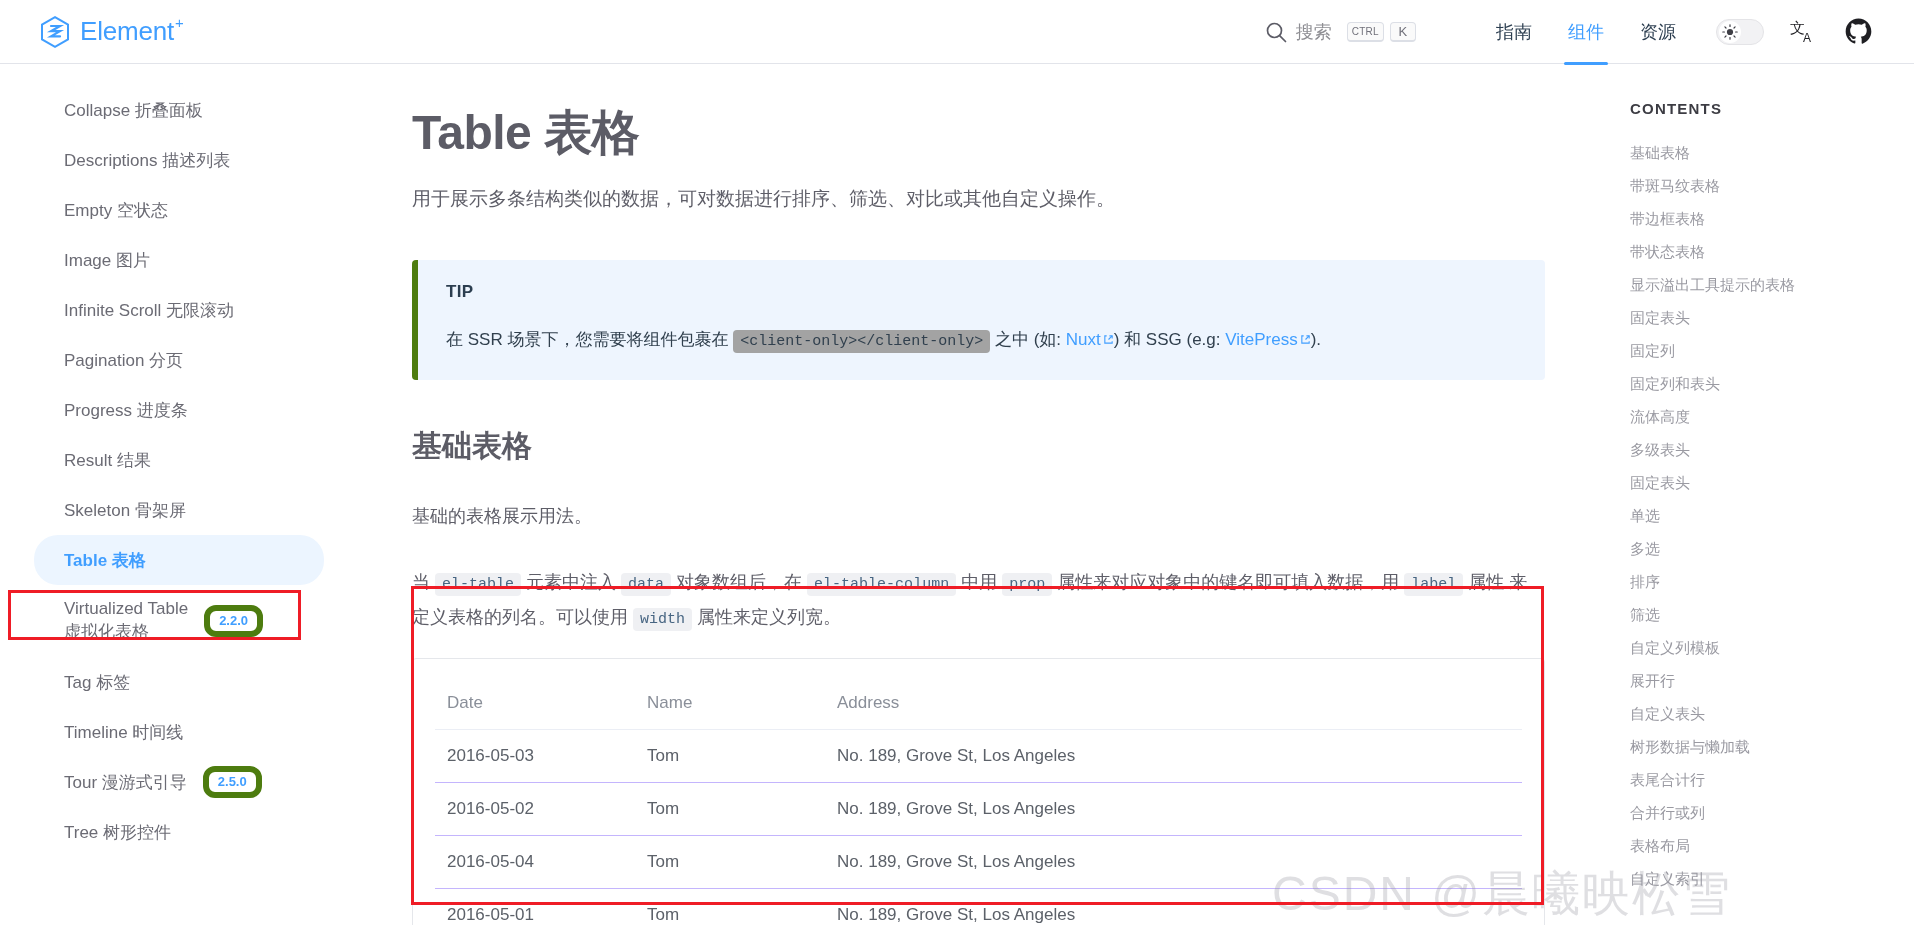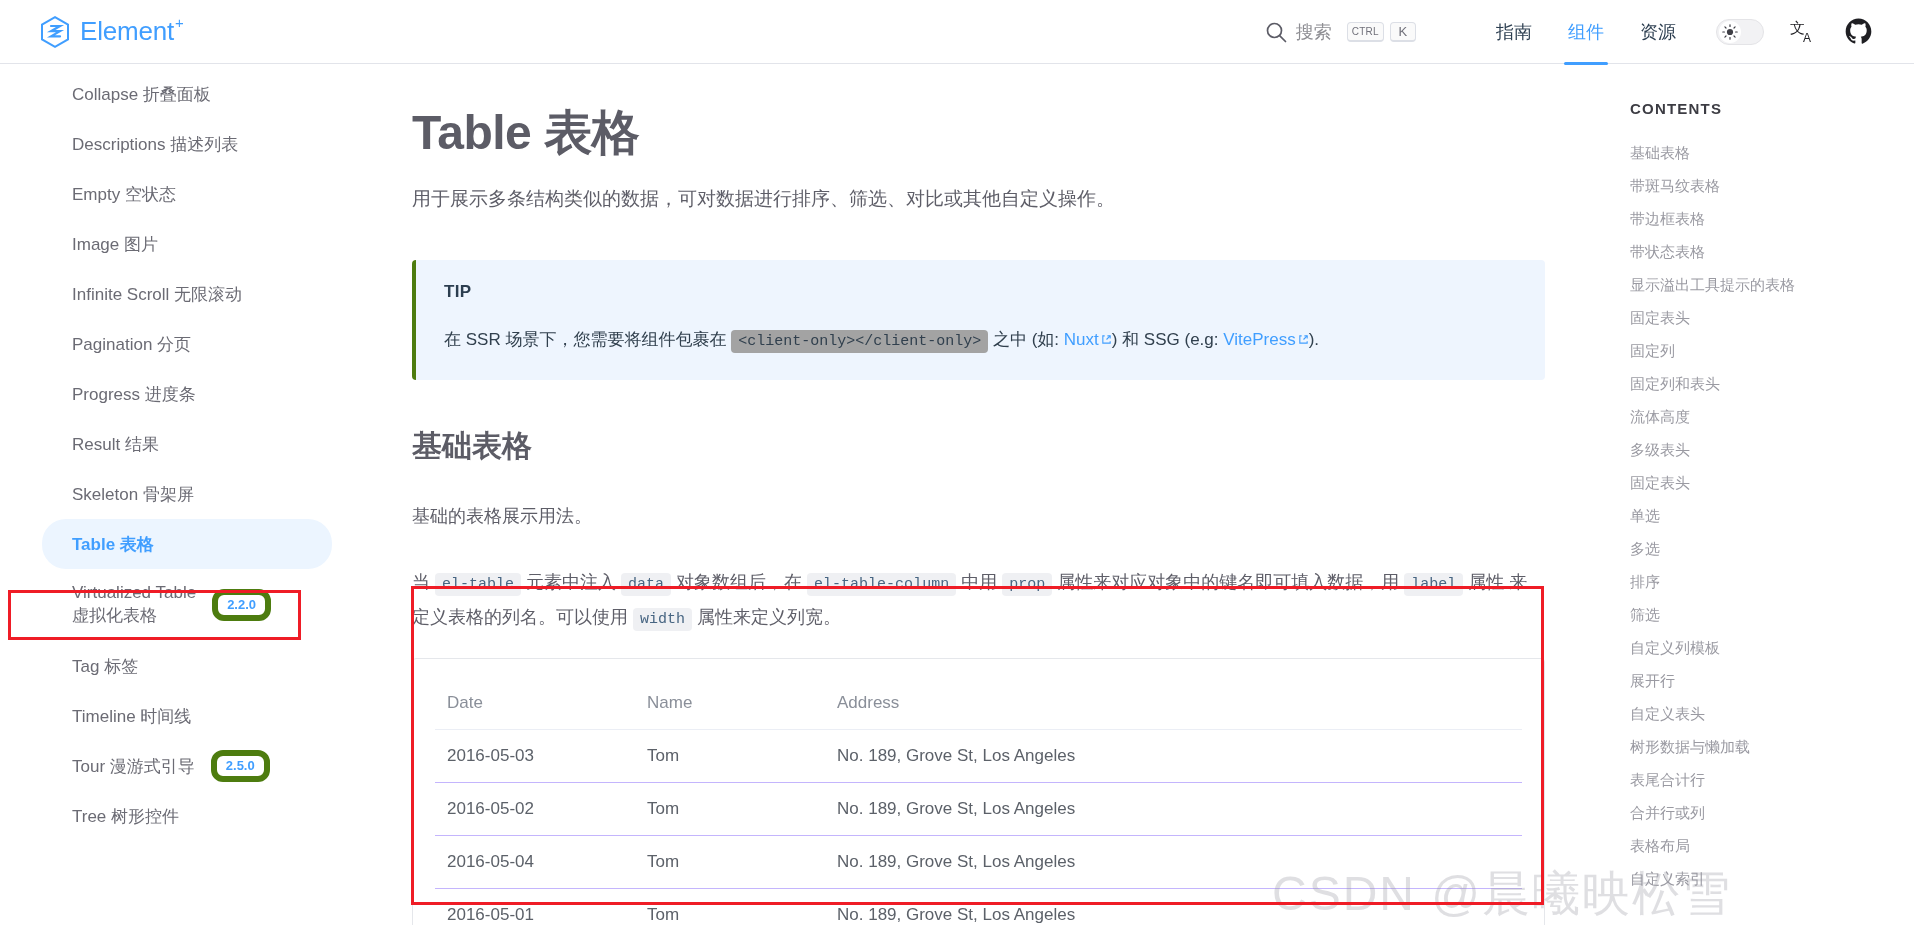--- a/index.html
+++ b/index.html
@@ -78,24 +78,24 @@
     width: 22px; height: 22px; border-radius: 50%;
     background: #ffffff;
     display:flex; align-items:center; justify-content:center;
   }
   .sun-icon { width: 16px; height: 16px; display:block; }
   .lang-icon { width: 27px; height: 27px; margin-right: 28px; cursor:pointer; display:block;}
   .gh-icon { width: 27px; height: 27px; cursor:pointer; display:block; }
 
   
   .sidebar {
-    position: absolute; top: 65px; left: 12px;
+    position: absolute; top: 65px; left: 4px;
     width: 410px; height: 860px;
     background: #ffffff;
-    padding-top: 4px;
+    padding-top: 20px;
     overflow: hidden;
   }
   .side-item {
     height: 50px; display: flex; align-items: center;
     padding-left: 60px; padding-right: 28px;
     font-size: 17px; color: #6b6b74;
     cursor: pointer; border-radius: 0 24px 24px 0;
     gap: 10px;
   }
   .side-item.multiline { height: 72px; align-items:center; }
@@ -133,21 +133,21 @@
     font-size: 48px; font-weight: 700; color: #5c5c66;
     letter-spacing: -0.5px; margin-top: 18px;
   }
   .page-desc {
     font-size: 19px; color: #5e5e68; margin-top: 18px;
     line-height: 1.7;
   }
 
   .tip-box {
     margin-top: 45px; width: 1133px;
-    background: #eef5fe; border-left: 4px solid #4d7c0f;
+    background: #eef5fe; border-left: 6px solid #4d7c0f;
     border-radius: 4px; padding: 22px 28px 26px 28px;
   }
   .tip-title {
     font-size: 17px; font-weight: 700; color: #2c3e50;
     letter-spacing: 0.3px; margin-bottom: 24px;
   }
   .tip-text { font-size: 17px; color: #31404e; line-height: 1.6; }
   .code-inline {
     background: rgba(142,150,170,.14); border-radius: 4px;
     padding: 3px 7px; font-family: "Liberation Mono", "DejaVu Sans Mono", monospace;

